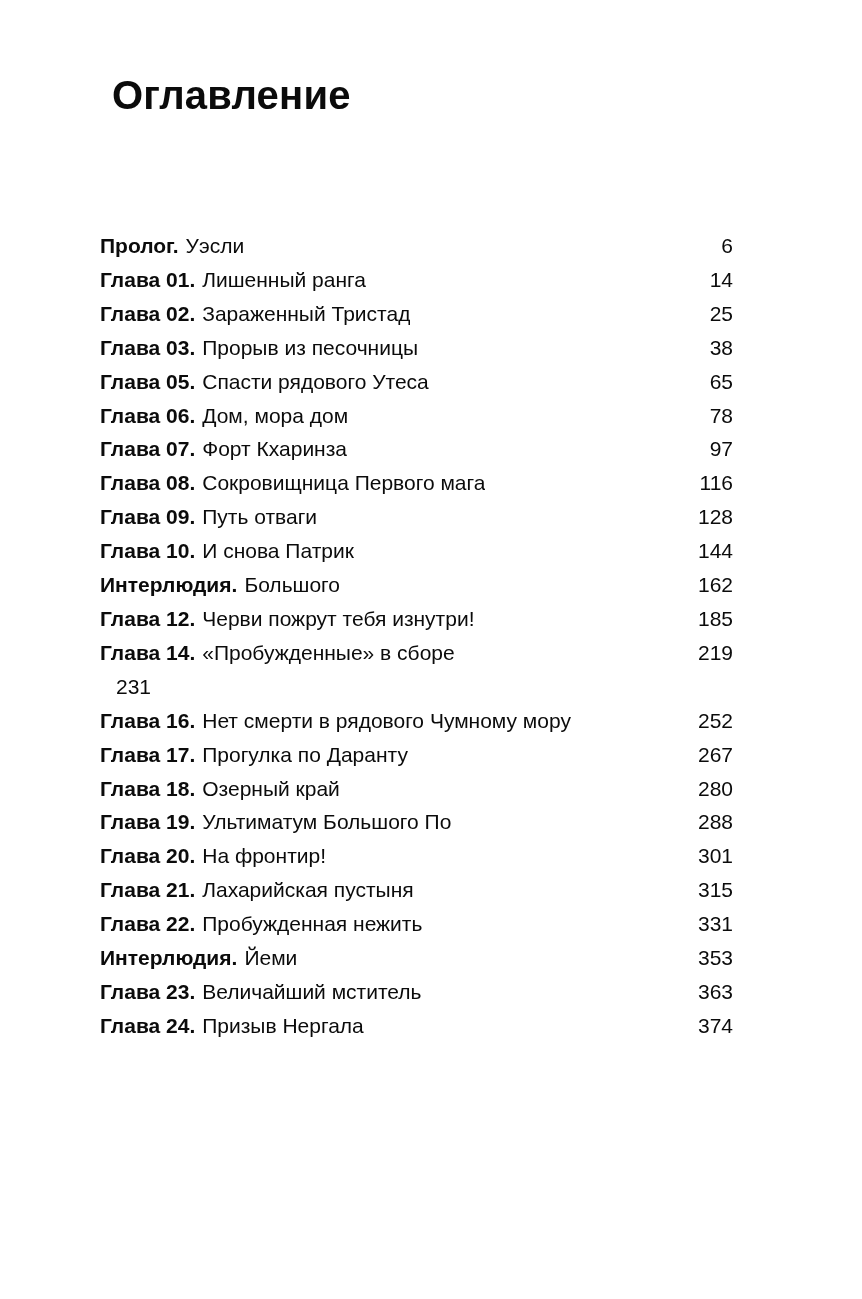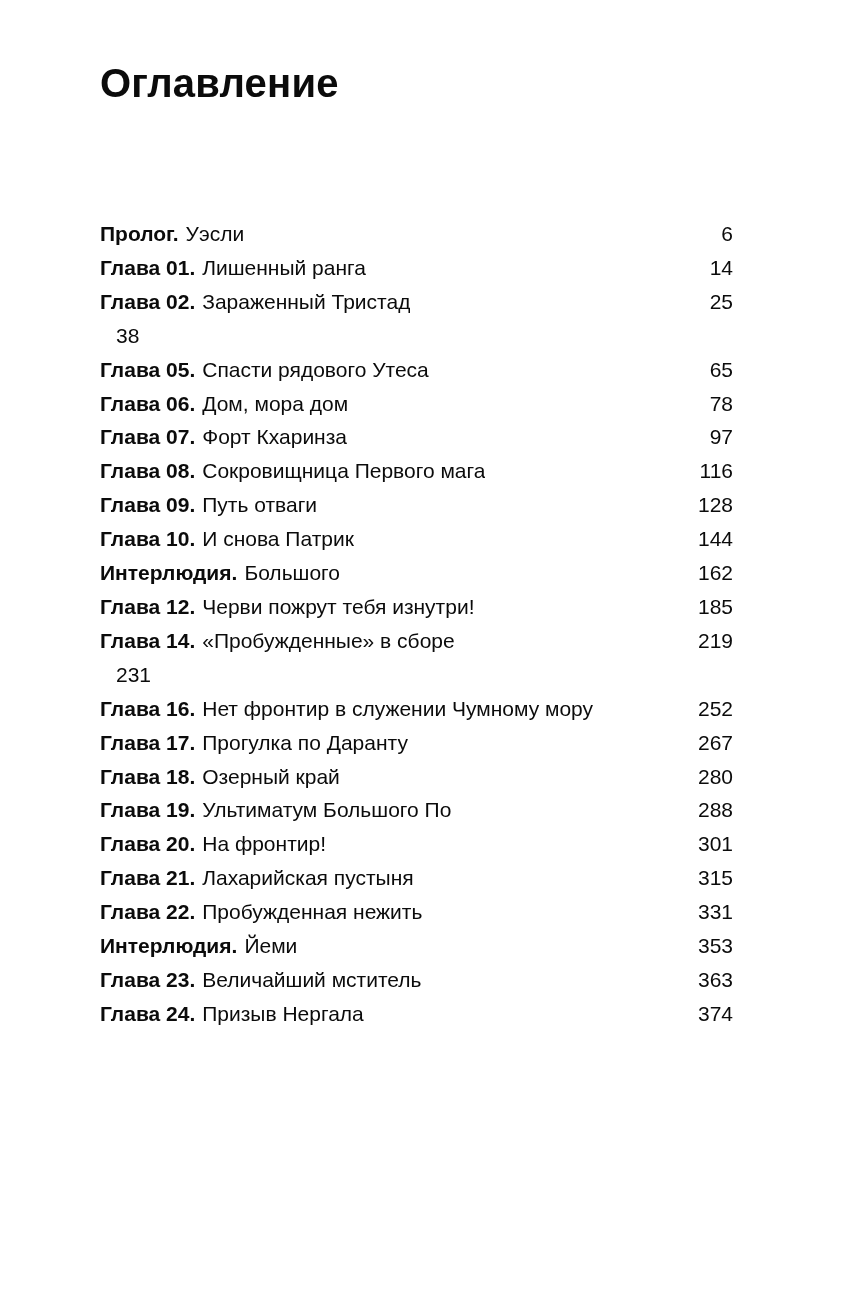--- a/index.html
+++ b/index.html
@@ -12,21 +12,21 @@
     width: 862px;
     height: 1299px;
     background: #ffffff;
     box-sizing: border-box;
     padding: 0 129px 0 100px;
     font-family: "Liberation Sans", sans-serif;
     color: #0b0b0b;
     overflow: hidden;
   }
   .page-title {
-    margin: 0;
+    margin: 12px;
     padding-top: 59px;
     font-size: 40px;
     line-height: 48px;
     font-weight: 700;
     letter-spacing: 0.2px;
     color: #0b0b0b;
   }
   .toc {
     margin-top: 110px;
   }
@@ -76,20 +76,23 @@
   </div>
 
   <div class="toc-row">
     <span class="toc-left">
       <span class="toc-label">Глава 02.</span><span class="toc-title">Зараженный Тристад</span>
     </span>
     <span class="toc-page">25</span>
   </div>
 
   <div class="toc-row">
+    <span class="toc-left">
+      <span class="toc-label">Глава 03.</span><span class="toc-title">Прорыв из песочницы</span>
+    </span>
     <span class="toc-page">38</span>
   </div>
 
 
   <div class="toc-row">
     <span class="toc-left">
       <span class="toc-label">Глава 05.</span><span class="toc-title">Спасти рядового Утеса</span>
     </span>
     <span class="toc-page">65</span>
   </div>
@@ -151,21 +154,21 @@
     </span>
     <span class="toc-page">219</span>
   </div>
 
   <div class="toc-row">
     <span class="toc-page">231</span>
   </div>
 
   <div class="toc-row">
     <span class="toc-left">
-      <span class="toc-label">Глава 16.</span><span class="toc-title">Нет фронтир в служении Чумному мору</span>
+      <span class="toc-label">Глава 16.</span><span class="toc-title">Нет смерти в рядового Чумному мору</span>
     </span>
     <span class="toc-page">252</span>
   </div>
 
   <div class="toc-row">
     <span class="toc-left">
       <span class="toc-label">Глава 17.</span><span class="toc-title">Прогулка по Даранту</span>
     </span>
     <span class="toc-page">267</span>
   </div>

